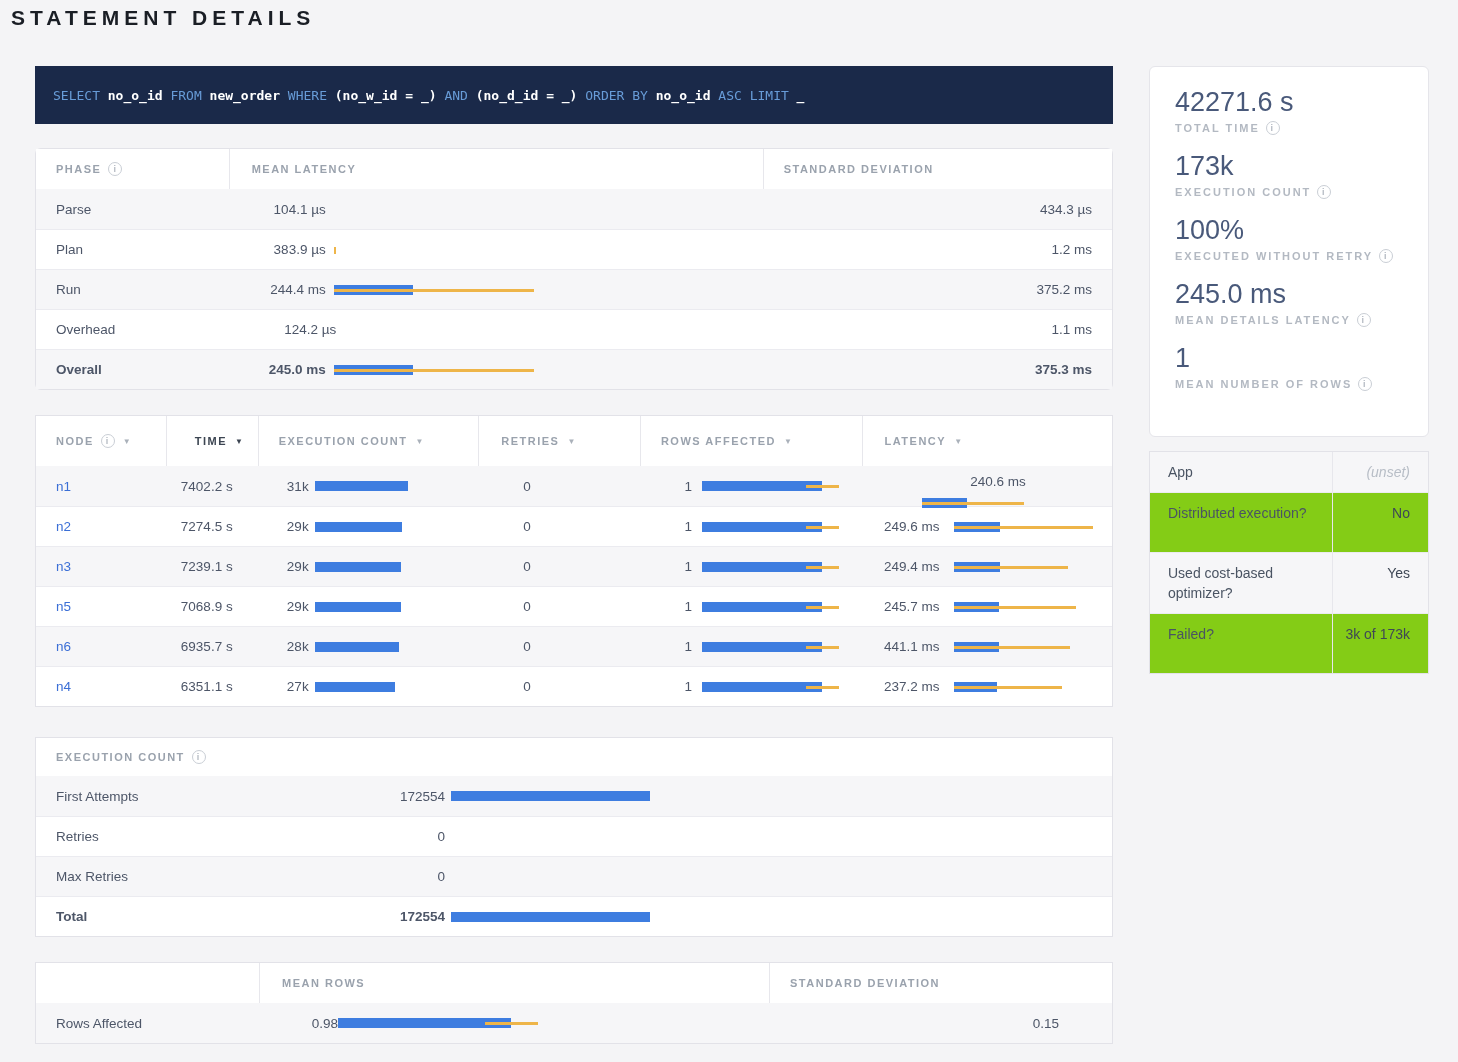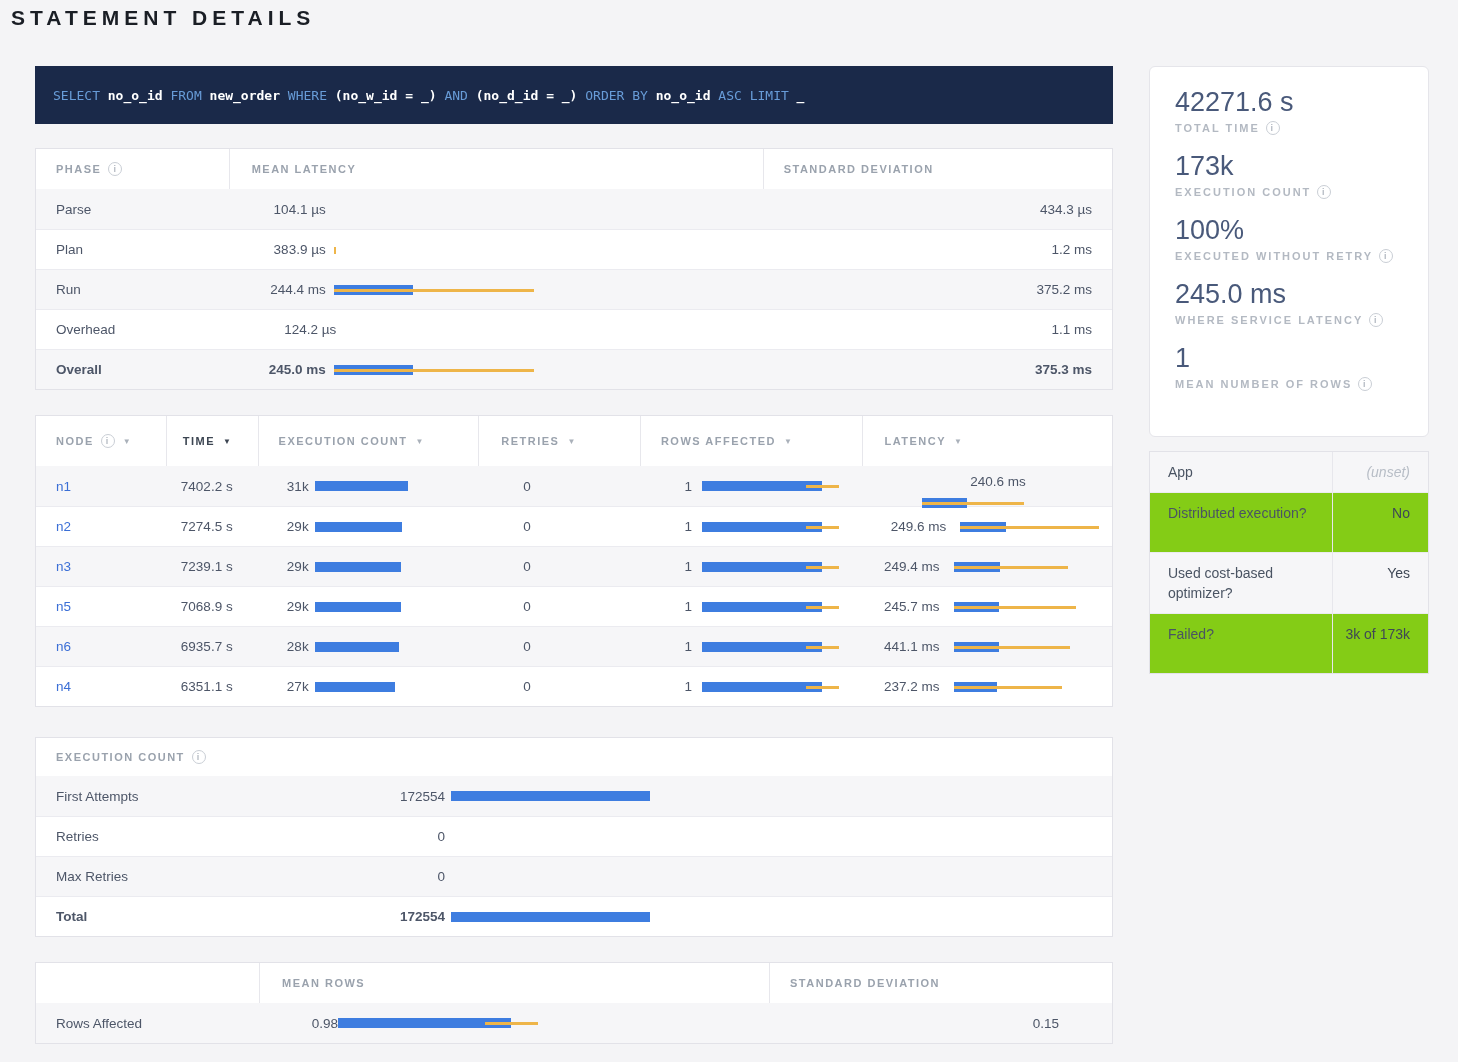--- a/index.html
+++ b/index.html
@@ -89,21 +89,21 @@
 </style>
 </head>
 <body>
 
 <div class="page-title">STATEMENT DETAILS</div>
 
 <div class="sql-box">
   <div class="sql-line" id="sql-line"><span class="kw">SELECT</span><span class="id"> no_o_id </span><span class="kw">FROM</span><span class="id"> new_order </span><span class="kw">WHERE</span><span class="id"> (no_w_id = _) </span><span class="kw">AND</span><span class="id"> (no_d_id = _) </span><span class="kw">ORDER BY</span><span class="id"> no_o_id </span><span class="kw">ASC LIMIT</span><span class="id"> _</span></div>
 </div>
 
-<div class="tbl" style="top:148px;">
+<div class="tbl" style="top:148px;border-radius:6px;">
   <div class="hrow" style="height:40px;">
     <div class="cell" style="width:193px; padding-left:20px;">
       <span>PHASE</span>
       <span class="info-ic">i</span>
     </div>
     <div class="cell vline" style="width:535px; padding-left:22px;">
       <span>MEAN LATENCY</span>
     </div>
     <div class="cell vline" style="width:350px; padding-left:20px;">
       <span>STANDARD DEVIATION</span>
@@ -161,21 +161,21 @@
     </div>
 </div>
 
 <div class="tbl" style="top:415px;">
   <div class="hrow" style="height:50px;">
     <div class="cell" style="width:130px; padding-left:20px;">
       <span>NODE</span>
       <span class="info-ic">i</span>
       <span class="sort-ic">▼</span>
     </div>
-    <div class="cell vline" style="width:92px; padding-left:16px; color:#3c4552;">
+    <div class="cell vline" style="width:92px; padding-left:28px; color:#3c4552;">
       <span>TIME</span>
       <span class="sort-ic dark">▼</span>
     </div>
     <div class="cell vline" style="width:221px; padding-left:20px;">
       <span>EXECUTION COUNT</span>
       <span class="sort-ic">▼</span>
     </div>
     <div class="cell vline" style="width:162px; padding-left:22px;">
       <span>RETRIES</span>
       <span class="sort-ic">▼</span>
@@ -229,21 +229,21 @@
           </div>
         </div>
         <div class="cell val" style="width: 162px; padding-left: 45px;">0</div>
         <div class="cell" style="width: 223px;">
           <div class="cell val ralign" style="width: 52px;">1</div>
           <div class="barwrap" style="width: 145px; margin-left: 10px;">
             <div class="bar-blue" style="left: 0px; width: 120px;"></div>
             <div class="bar-yellow" style="left: 104px; width: 33px;"></div>
           </div>
         </div>
-        <div class="cell" style="width: 250px; justify-content: center;">
+        <div class="cell" style="width: 250px;">
           <div class="cell val ralign" style="width: 77px;">249.6 ms</div>
           <div class="barwrap" style="width: 145px; margin-left: 14px;">
             <div class="bar-blue" style="left: 0px; width: 46px;"></div>
             <div class="bar-yellow" style="left: 0px; width: 139px;"></div>
           </div>
         </div>
       </div>
       <div class="trow alt" style="height: 40px;">
         <div class="cell" style="width: 130px; padding-left: 20px;">
           <a class="nlink">n3</a>
@@ -441,21 +441,21 @@
     <div class="stat-item">
       <div class="stat-value">100%</div>
       <div class="stat-label">
         <span>EXECUTED WITHOUT RETRY</span>
         <span class="info-ic">i</span>
       </div>
     </div>
     <div class="stat-item">
       <div class="stat-value">245.0 ms</div>
       <div class="stat-label">
-        <span>WHERE SERVICE LATENCY</span>
+        <span>MEAN DETAILS LATENCY</span>
         <span class="info-ic">i</span>
       </div>
     </div>
     <div class="stat-item">
       <div class="stat-value">1</div>
       <div class="stat-label">
         <span>MEAN NUMBER OF ROWS</span>
         <span class="info-ic">i</span>
       </div>
     </div>

